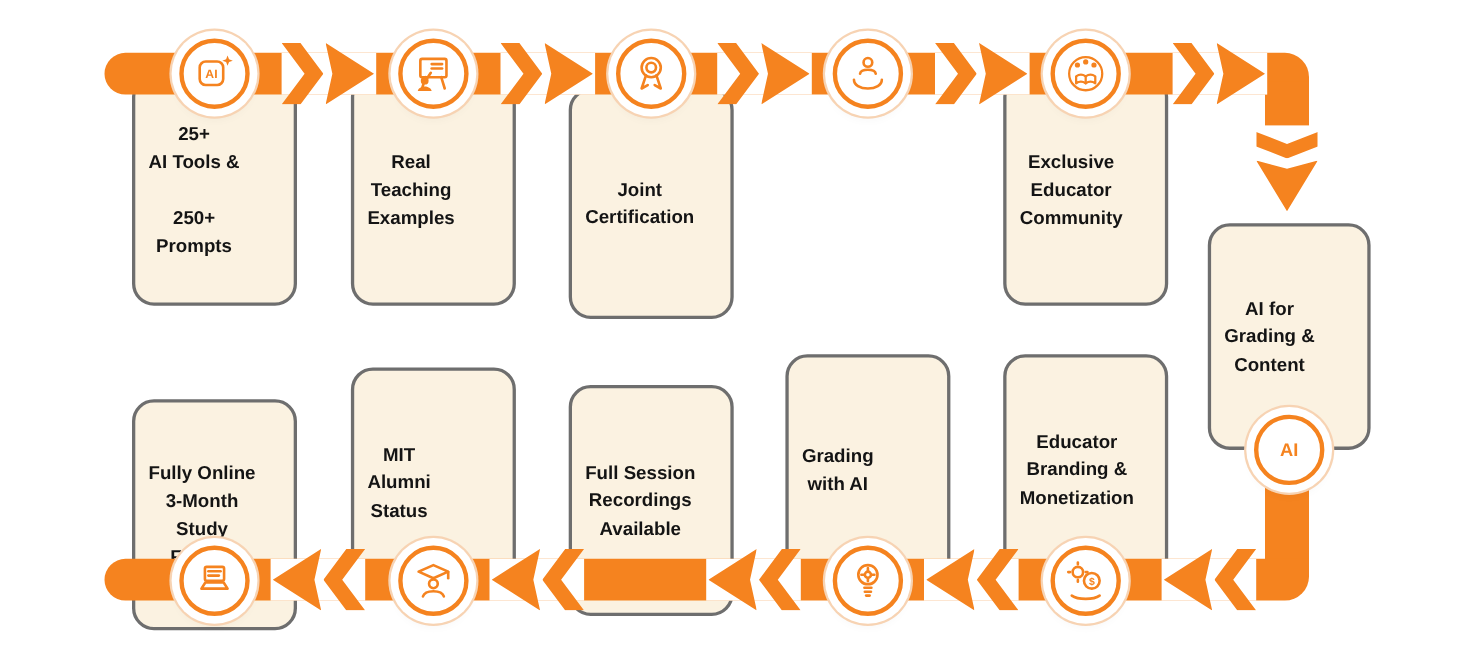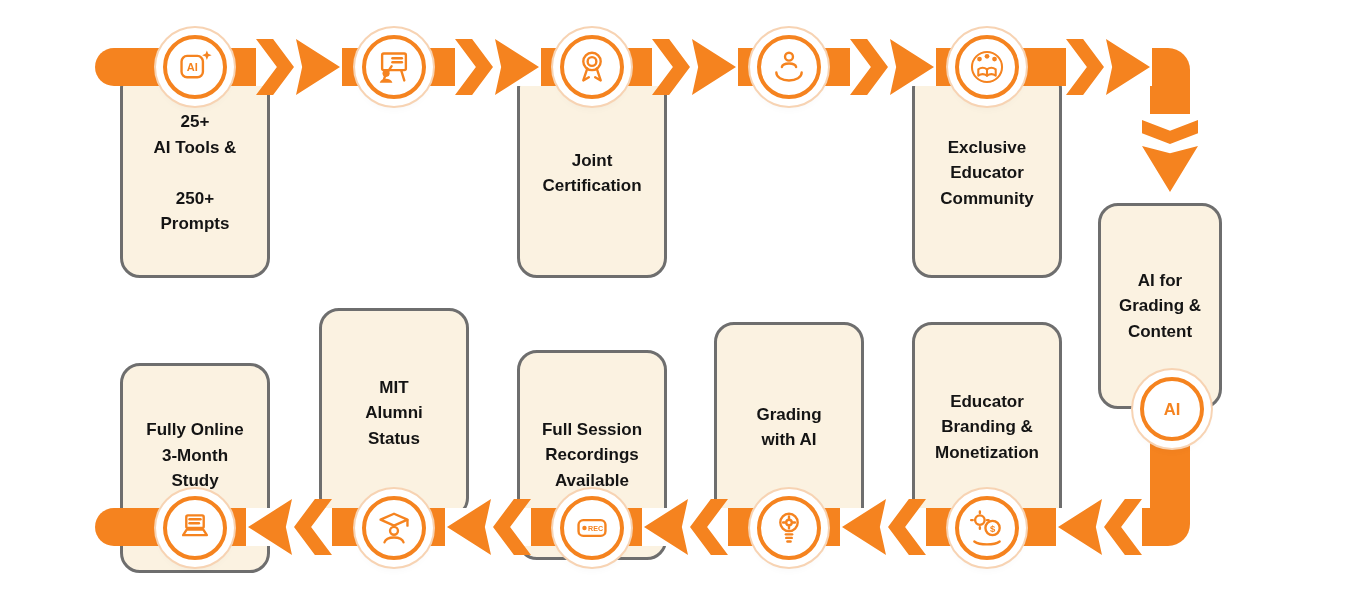--- a/index.html
+++ b/index.html
@@ -28,28 +28,28 @@
   .head-r { width:44px; height:56px; clip-path:polygon(0 0,100% 50%,0 100%,14% 50%); }
   .chev-l { width:38px; height:56px; clip-path:polygon(100% 0,55% 0,0 50%,55% 100%,100% 100%,45% 50%); }
   .head-l { width:44px; height:56px; clip-path:polygon(100% 0,0 50%,100% 100%,86% 50%); }
   .chev-d { width:56px; height:24px; clip-path:polygon(0 0,50% 45%,100% 0,100% 55%,50% 100%,0 55%); }
   .head-d { width:56px; height:46px; clip-path:polygon(0 0,50% 16%,100% 0,50% 100%); }
 
   
   .card {
     position:absolute; width:150px; height:210px; box-sizing:border-box;
     background:var(--card_bg,#FBF2E1); border:3px solid var(--card_border,#6E6E6E);
-    border-radius:20px; display:flex; align-items:center; justify-content:center;
+    border-radius:20px; display:flex; align-items:center; justify-content:flex-start;
     text-align:center; padding:12px; z-index:1;
   }
   .card .title {
     font-weight:bold; font-size:17px; line-height:1.5; color:var(--text,#141414);
     white-space:pre-line;
   }
-  .side-card { width:124px; height:206px; }
+  .side-card { width:148px; height:206px; }
 
   
   .icon {
     position:absolute; width:64px; height:64px; box-sizing:border-box;
     background:#ffffff; border:4px solid var(--orange,#F5831F); border-radius:50%;
     display:flex; align-items:center; justify-content:center; z-index:6;
     box-shadow:0 0 0 7px #ffffff, 0 0 0 9px #F7D3B3, 0 6px 12px rgba(0,0,0,.08);
   }
   .icon svg { color:var(--orange,#F5831F); display:block; }
   .icon text { font-family:"Liberation Sans", sans-serif; }
@@ -107,21 +107,26 @@
   <div class="chev-l" style="left:1104px; top:499px;"></div>
   <div class="head-l" style="left:1058px; top:499px;"></div>
 
   <div class="card" style="left:120px; top:68px;">
     <div class="title">25+
 AI Tools &amp;
 
 250+
 Prompts</div>
   </div>
-  <div class="card" style="left:517px; top:68px;">
+  <div class="card" style="left:319px; top:68px;">
+    <div class="title">Real
+Teaching
+Examples</div>
+  </div>
+  <div class="card" style="left:517px; top:80px;">
     <div class="title">Joint
 Certification</div>
   </div>
   <div class="card" style="left:912px; top:68px;">
     <div class="title">Exclusive
 Educator
 Community</div>
   </div>
 
   <div class="card side-card" style="left:1098px; top:203px;">
@@ -129,21 +134,21 @@
 Grading &amp;
 Content</div>
   </div>
 
   <div class="card" style="left:120px; top:322px;margin-top:41px;">
     <div class="title">Fully Online
 3-Month
 Study
 Format</div>
   </div>
-  <div class="card" style="left:319px; top:308px;">
+  <div class="card" style="left:319px; top:334px;">
     <div class="title">MIT
 Alumni
 Status</div>
   </div>
   <div class="card" style="left:517px; top:322px;margin-top:28px;">
     <div class="title">Full Session
 Recordings
 Available</div>
   </div>
   <div class="card" style="left:714px; top:322px;">
@@ -216,27 +221,20 @@
     </svg>
   </div>
   <div class="icon" style="left:362px; top:496px;">
     <svg viewBox="0 0 48 48" width="38" height="38" fill="none" stroke="currentColor" stroke-width="3" stroke-linecap="round" stroke-linejoin="round">
       <path d="M24 6l17 7.5L24 21 7 13.5z"></path>
       <line x1="41" y1="14" x2="41" y2="21"></line>
       <circle cx="24" cy="27.5" r="5"></circle>
       <path d="M12 42c2.5-8 21.5-8 24 0"></path>
     </svg>
   </div>
-  <div class="icon" style="left:560px; top:496px;">
-    <svg viewBox="0 0 48 48" width="38" height="38" fill="none" stroke="currentColor" stroke-width="3" stroke-linecap="round" stroke-linejoin="round">
-      <rect x="7" y="14" width="34" height="20" rx="6"></rect>
-      <circle cx="14.5" cy="24" r="2.8" fill="currentColor" stroke="none"></circle>
-      <text x="19" y="27.5" font-size="9" font-weight="700" fill="currentColor" stroke="none">REC</text>
-    </svg>
-  </div>
   <div class="icon" style="left:757px; top:496px;">
     <svg viewBox="0 0 48 48" width="38" height="38" fill="none" stroke="currentColor" stroke-width="3" stroke-linecap="round" stroke-linejoin="round">
       <circle cx="24" cy="17" r="11"></circle>
       <circle cx="24" cy="17" r="3.5"></circle>
       <path d="M24 12v-2.5M24 22v2.5M19 17h-2.5M29 17h2.5"></path>
       <line x1="20" y1="32" x2="28" y2="32"></line>
       <line x1="20.5" y1="36.5" x2="27.5" y2="36.5"></line>
       <line x1="22" y1="41" x2="26" y2="41"></line>
     </svg>
   </div>

